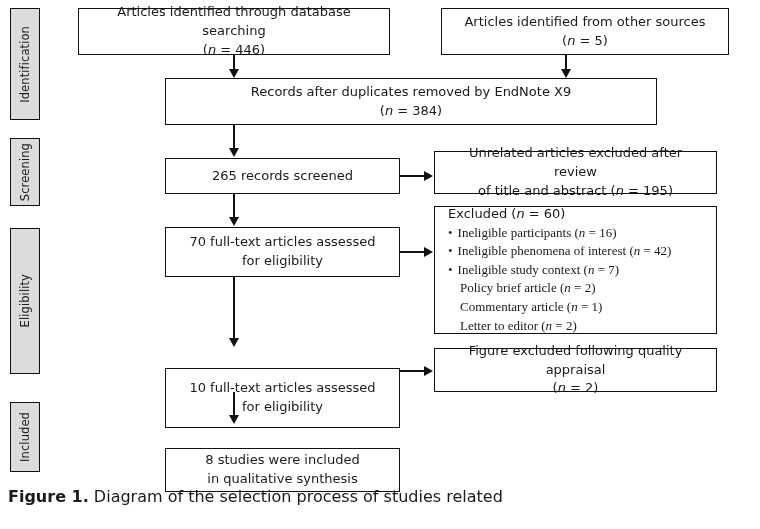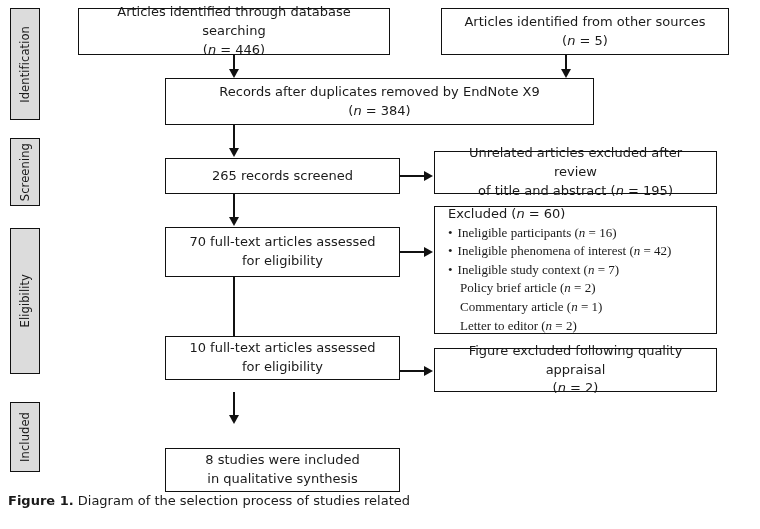--- a/index.html
+++ b/index.html
@@ -66,21 +66,21 @@
   }
   .arrow-right{
     position:absolute;width:0;height:0;
     border-top:5.5px solid transparent;
     border-bottom:5.5px solid transparent;
     border-left:9px solid #111111;
   }
   
   #caption{
     position:absolute;left:8px;top:487px;
-    font-size:13px;color:#1a1a1a;margin-top:6px;
+    font-size:16px;color:#1a1a1a;
   }
   #caption .fignum{font-weight:bold;}
 </style>
 </head>
 <body>
 
 <div id="diagram">
 
   <div class="stage" style="left:10px;top:8px;width:30px;height:112px;">
     <span class="stage-label">Identification</span>
@@ -115,21 +115,21 @@
       </div>
     </div>
   </div>
 
   <div class="vline" style="left:233px;top:55px;height:15px;"></div>
   <div class="arrow-down" style="left:228.5px;top:69px;"></div>
 
   <div class="vline" style="left:565px;top:55px;height:15px;"></div>
   <div class="arrow-down" style="left:560.5px;top:69px;"></div>
 
-  <div class="box" style="left:165px;top:78px;width:429px;height:47px;">
+  <div class="box" style="left:165px;top:78px;width:492px;height:47px;">
     <div class="inner">
       <div>Records after duplicates removed by EndNote X9</div>
       <div>
         <span>(</span><span class="ital">n</span><span> = 384)</span>
       </div>
     </div>
   </div>
 
   <div class="vline" style="left:233px;top:125px;height:24px;"></div>
   <div class="arrow-down" style="left:228.5px;top:148px;"></div>
@@ -177,21 +177,21 @@
       </ul>
     </div>
   </div>
 
   <div class="hline" style="left:400px;top:251px;width:25px;"></div>
   <div class="arrow-right" style="left:424px;top:246.5px;"></div>
 
   <div class="vline" style="left:233px;top:277px;height:62px;"></div>
   <div class="arrow-down" style="left:228.5px;top:338px;"></div>
 
-  <div class="box" style="left:165px;top:336px;width:235px;height:44px;">
+  <div class="box" style="left:165px;top:368px;width:235px;height:60px;">
     <div class="inner">
       <div>10 full-text articles assessed</div>
       <div>for eligibility</div>
     </div>
   </div>
 
   <div class="box" style="left:434px;top:348px;width:283px;height:44px;">
     <div class="inner">
       <div>Figure excluded following quality appraisal</div>
       <div>

